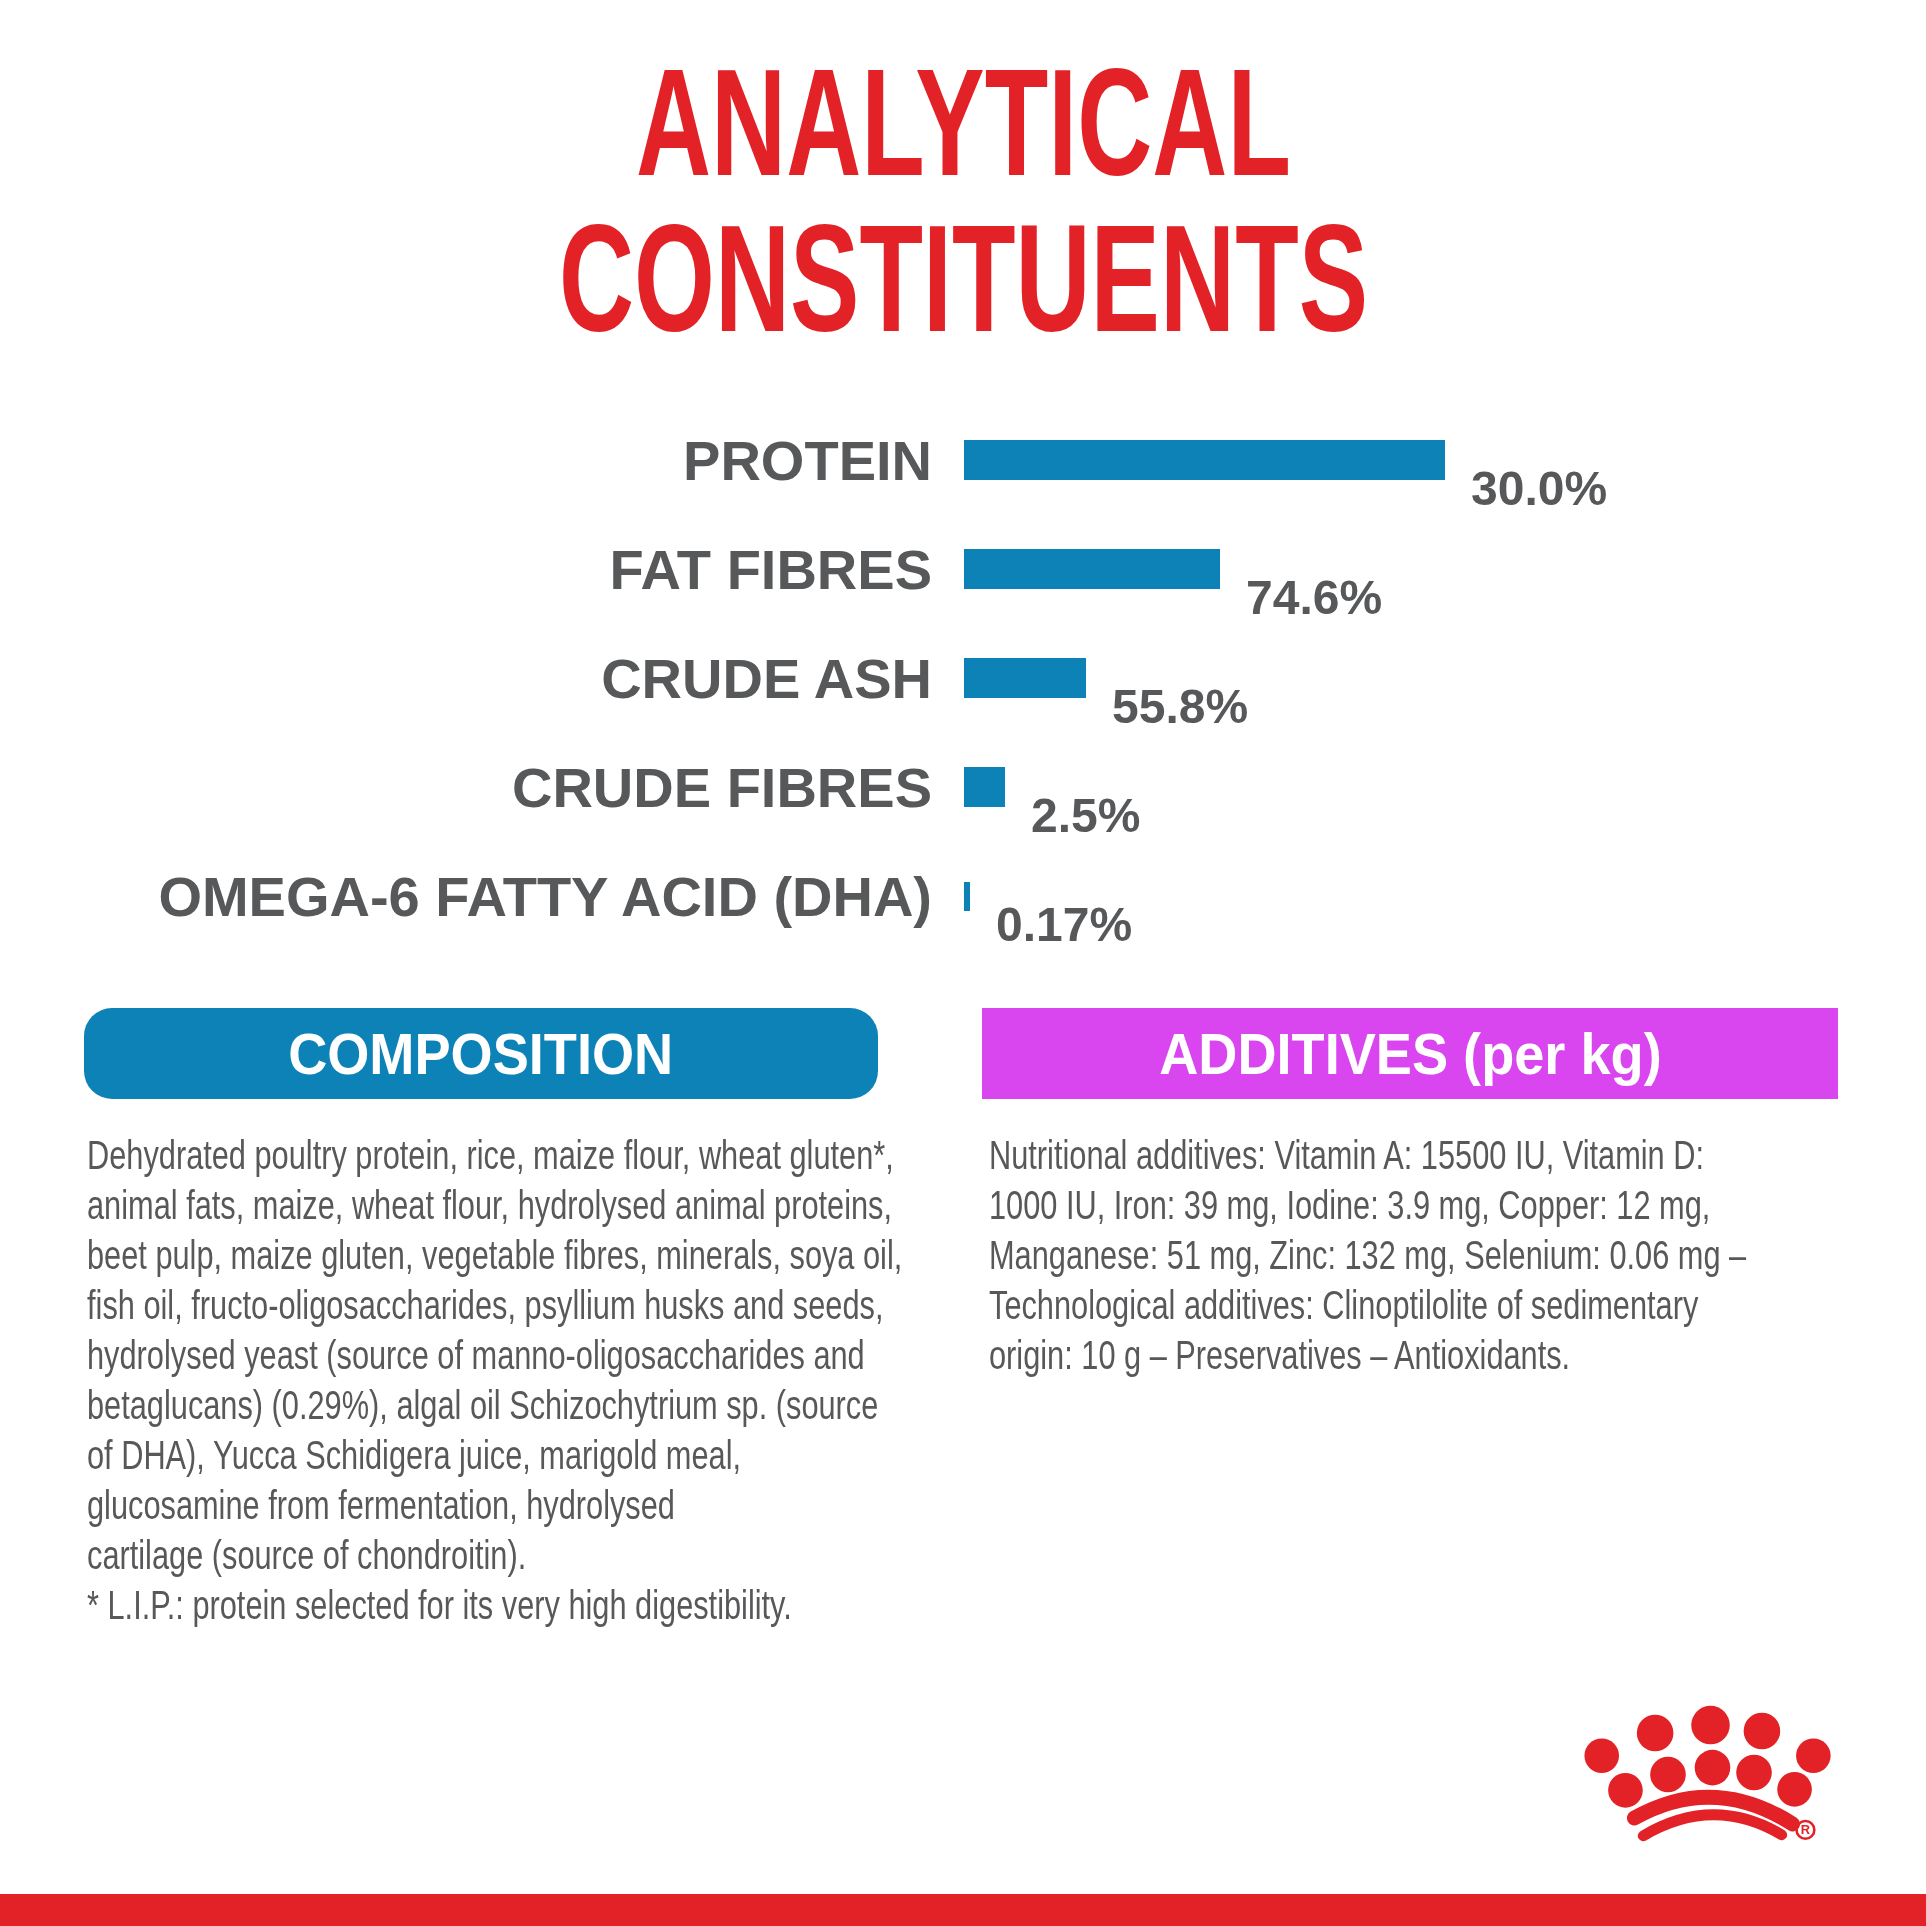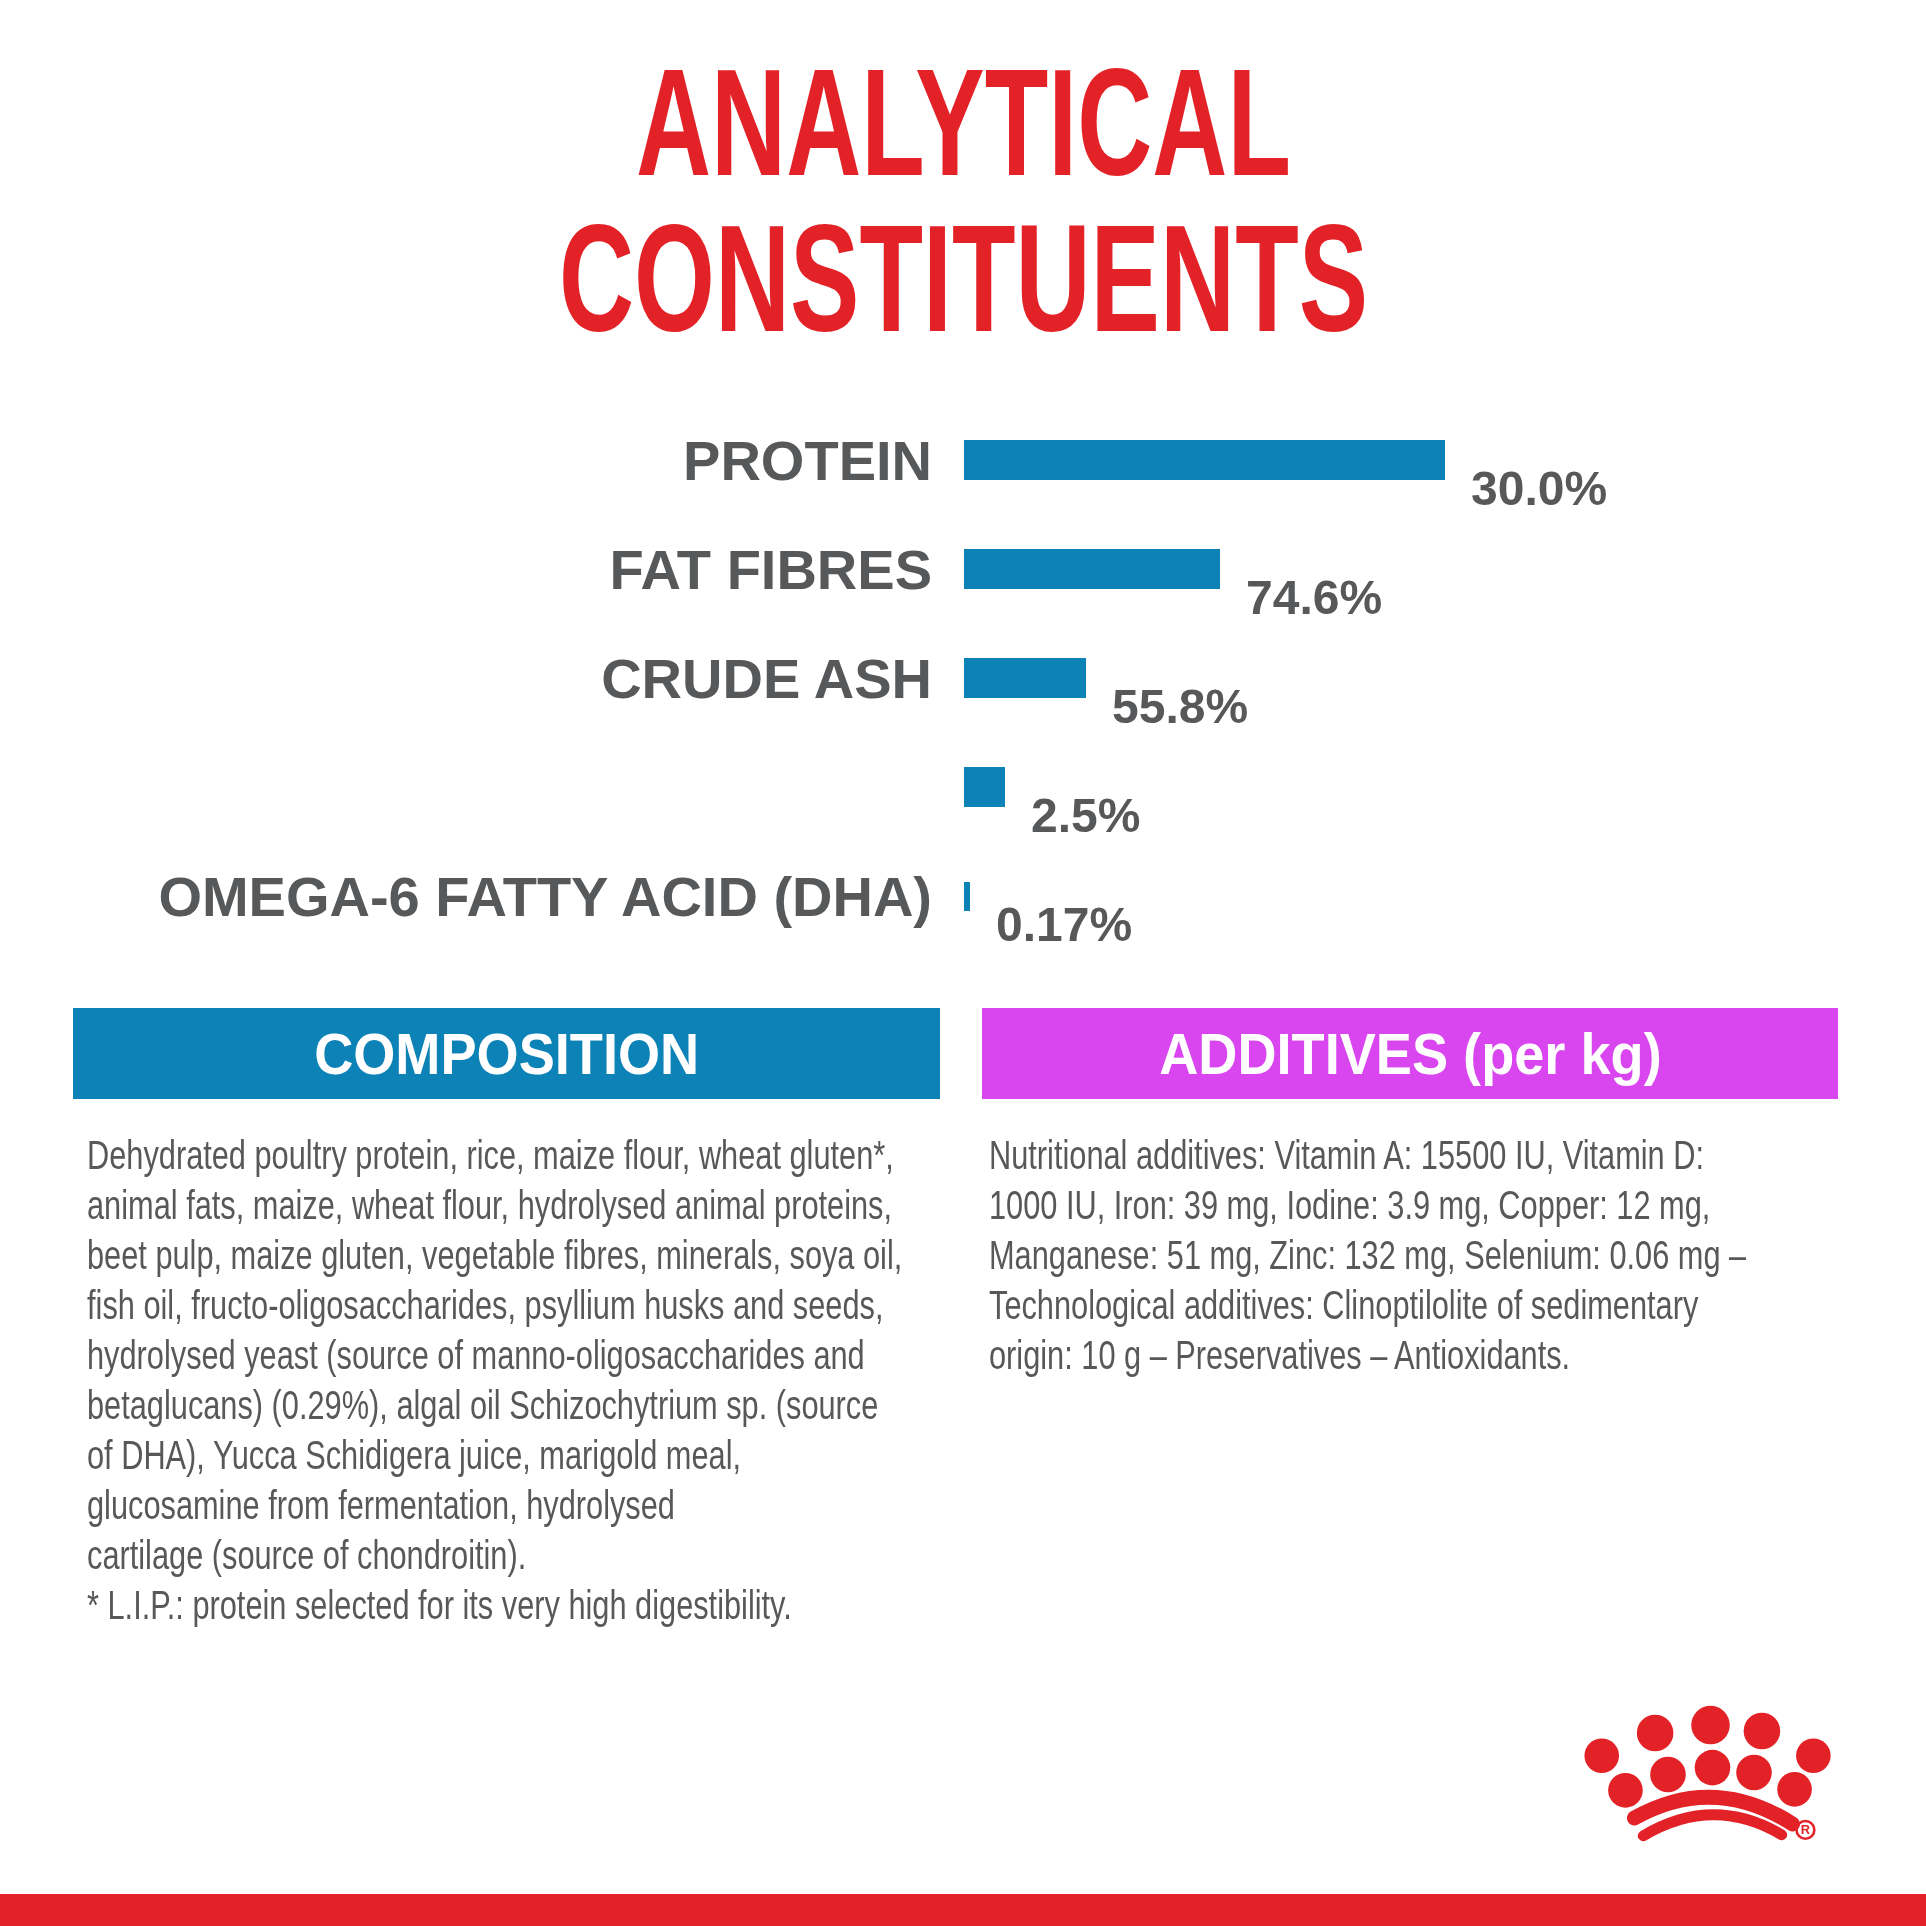--- a/index.html
+++ b/index.html
@@ -29,21 +29,21 @@
   .row-value {
     position:absolute; top:50%; transform:translateY(-50%);
     font-size:48px; font-weight:bold; color:#57585a; white-space:nowrap;margin-top:28px;
   }
 
   
   .section-header {
     position:absolute; top:1008px; height:91px; background:#0c82b7;
     display:flex; align-items:center; justify-content:center;
   }
-  .section-header.composition { left:73px; width:867px; }
+  .section-header.composition { left:84px; width:794px;border-radius:28px; }
   .section-header.additives  { left:982px; width:856px; }
   .section-header .header-text {
     color:#ffffff; font-size:57px; font-weight:bold; white-space:nowrap;
     transform:scaleX(0.95); transform-origin:center;
   }
 
   
   .text-col { position:absolute; top:1130px; }
   .text-col.composition { left:87px; }
   .text-col.additives  { left:989px; }
@@ -78,20 +78,21 @@
         <div class="row-label" style="color: rgb(87, 88, 90);">FAT FIBRES</div>
         <div class="row-bar" style="width: 256px; background: rgb(12, 130, 183);"></div>
         <div class="row-value" style="left: 1246px; color: rgb(87, 88, 90);">74.6%</div>
       </div>
       <div class="chart-row">
         <div class="row-label" style="color: rgb(87, 88, 90);">CRUDE ASH</div>
         <div class="row-bar" style="width: 122px; background: rgb(12, 130, 183);"></div>
         <div class="row-value" style="left: 1112px; color: rgb(87, 88, 90);">55.8%</div>
       </div>
       <div class="chart-row">
+        <div class="row-label" style="color: rgb(87, 88, 90);">CRUDE FIBRES</div>
         <div class="row-bar" style="width: 41px; background: rgb(12, 130, 183);"></div>
         <div class="row-value" style="left: 1031px; color: rgb(87, 88, 90);">2.5%</div>
       </div>
       <div class="chart-row">
         <div class="row-label" style="color: rgb(87, 88, 90);">OMEGA-6 FATTY ACID (DHA)</div>
         <div class="row-bar marker" style="width: 6px; background: rgb(12, 130, 183);"></div>
         <div class="row-value" style="left: 996px; color: rgb(87, 88, 90);">0.17%</div>
       </div>
     </div>
 

